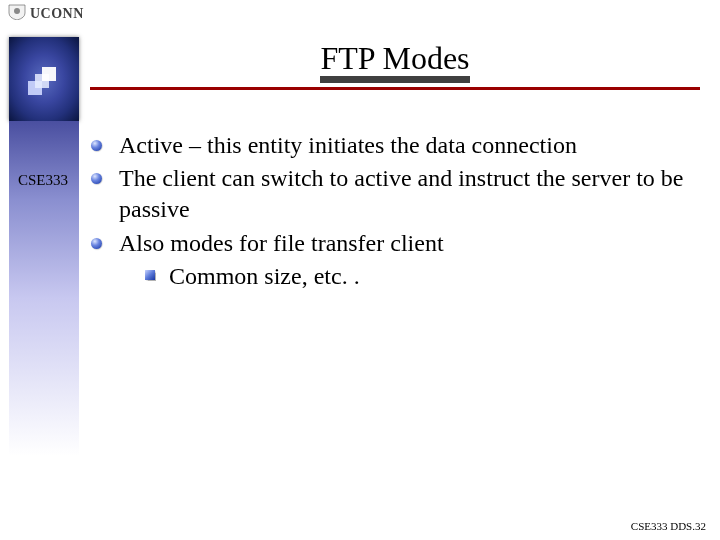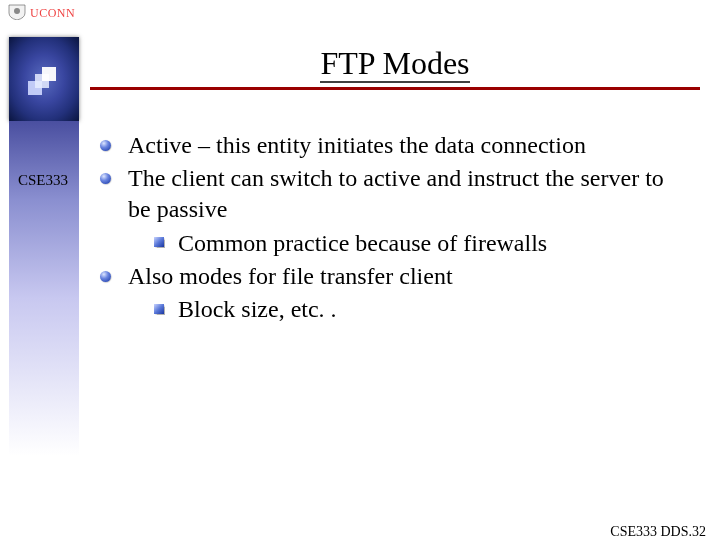--- a/index.html
+++ b/index.html
@@ -8,24 +8,24 @@
     font-family: "Times New Roman", Times, serif;
     background: #fff;
     position: relative;
     overflow: hidden;
   }
   .logo-text {
     position: absolute;
     top: 6px;
     left: 30px;
     font-family: Georgia, serif;
-    font-weight: 400;
-    font-size: 12px;
+    font-weight: 700;
+    font-size: 14px;
     letter-spacing: 0.5px;
-    color: #ef4444;
+    color: #404040;
   }
   .logo-shield {
     position: absolute;
     top: 4px;
     left: 8px;
     width: 18px;
     height: 16px;
   }
   .sidebar-seal {
     position: absolute;
@@ -67,27 +67,27 @@
     border-bottom: 3px solid #990000;
     display: flex;
     align-items: flex-end;
     justify-content: center;
     padding-bottom: 4px;
   }
   .title-text {
     font-size: 32px;
     font-family: "Times New Roman", serif;
     color: #000;
-    border-bottom: 2px solid #404040;
+    border-bottom: 7px solid #404040;
     line-height: 1.05;
   }
   .content {
     position: absolute;
     top: 130px;
-    left: 100px;
+    left: 91px;
     right: 30px;
     font-size: 24px;
     line-height: 1.3;
     color: #000;
   }
   ul.bullets {
     list-style: none;
     padding: 0;
   }
   ul.bullets > li {
@@ -118,23 +118,23 @@
     position: absolute;
     left: 0;
     top: 0.4em;
     width: 10px;
     height: 10px;
     background: linear-gradient(135deg, #c9d4ff 0%, #5a78d8 50%, #1835a0 100%);
     box-shadow: 0.5px 0.5px 1px rgba(0,0,0,0.3);
   }
   .footer {
     position: absolute;
-    bottom: 0;
+    bottom: 8px;
     right: 14px;
-    font-size: 14px;
+    font-size: 11px;
     font-family: "Times New Roman", serif;
     color: #000;
   }
 </style>
 </head>
 <body>
 
 <div class="logo-shield">
   <svg viewBox="0 0 18 16">
     <path d="M1 1 L17 1 L17 9 Q17 14 9 16 Q1 14 1 9 Z" fill="#f2f2f2" stroke="#555" stroke-width="0.6"></path>
@@ -153,22 +153,20 @@
 <div class="sidebar-gradient"></div>
 <div class="course-label">CSE333</div>
 
 <div class="title-row">
   <span class="title-text">FTP Modes</span>
 </div>
 
 <div class="content">
   <ul class="bullets" id="bullet-list">
       <li><span class="circle-bullet"></span><span>Active – this entity initiates the data connection</span></li>
-      <li><span class="circle-bullet"></span><span>The client can switch to active and instruct the server to be passive</span><ul class="sub">
-          <li><span class="square-bullet"></span><span>Common practice because of firewalls</span></li>
-        </ul></li>
+      <li><span class="circle-bullet"></span><span>The client can switch to active and instruct the server to be passive</span></li>
       <li><span class="circle-bullet"></span><span>Also modes for file transfer client</span><ul class="sub">
-          <li><span class="square-bullet"></span><span>Block size, etc. .</span></li>
+          <li><span class="square-bullet"></span><span>Common size, etc. .</span></li>
         </ul></li>
     </ul>
 </div>
 
 <div class="footer">CSE333 DDS.32</div>
 
 </body></html>

